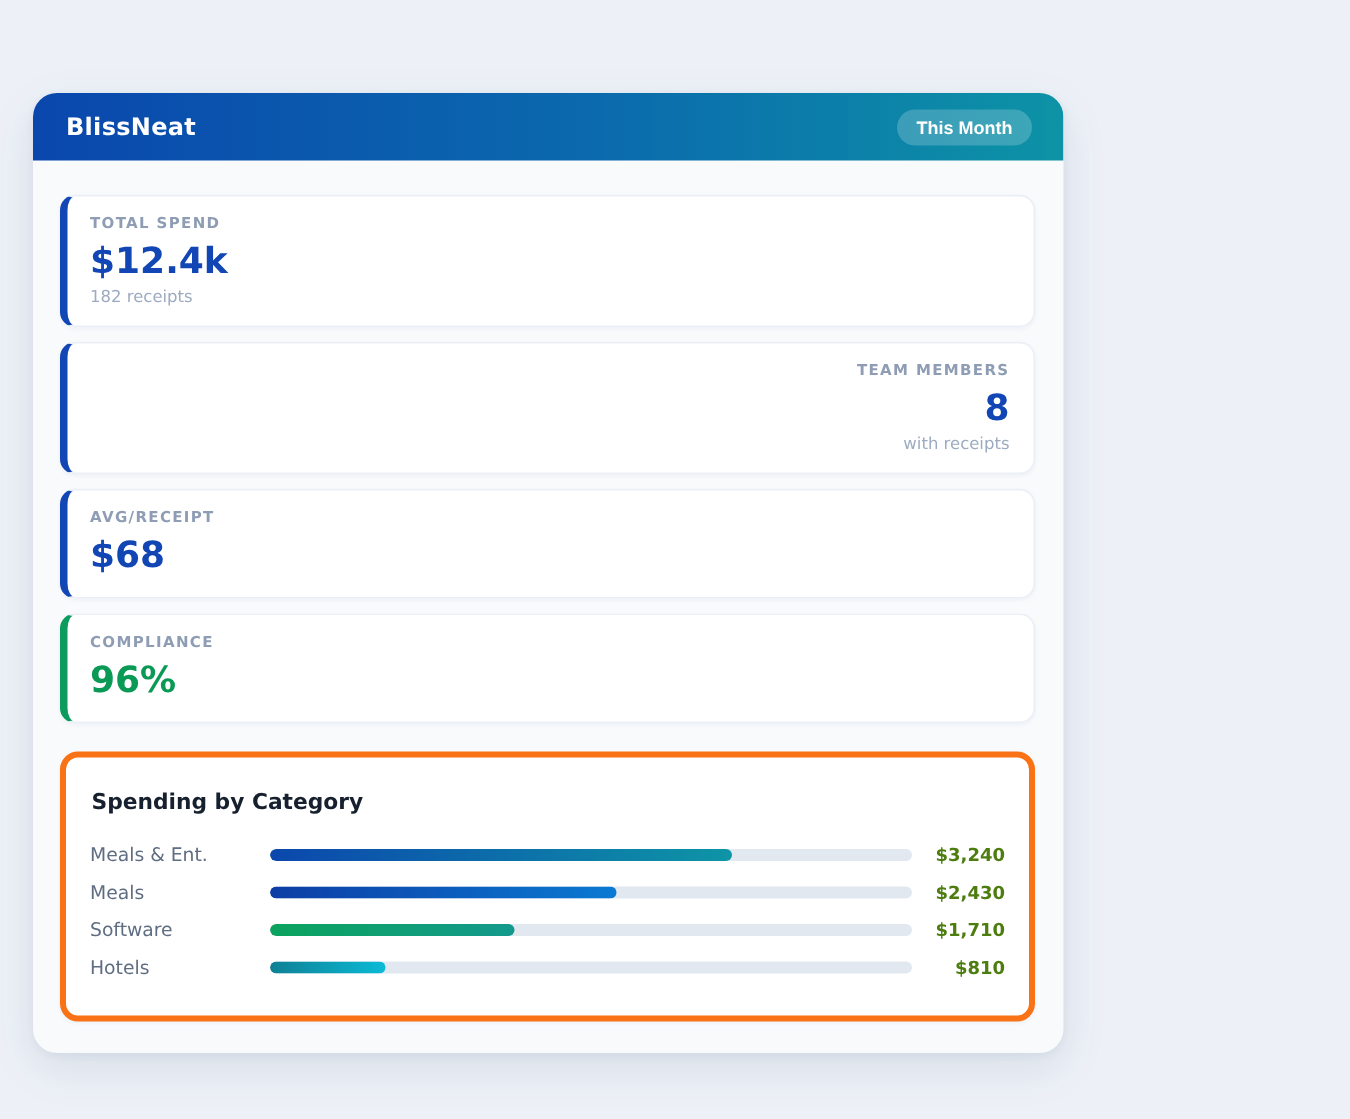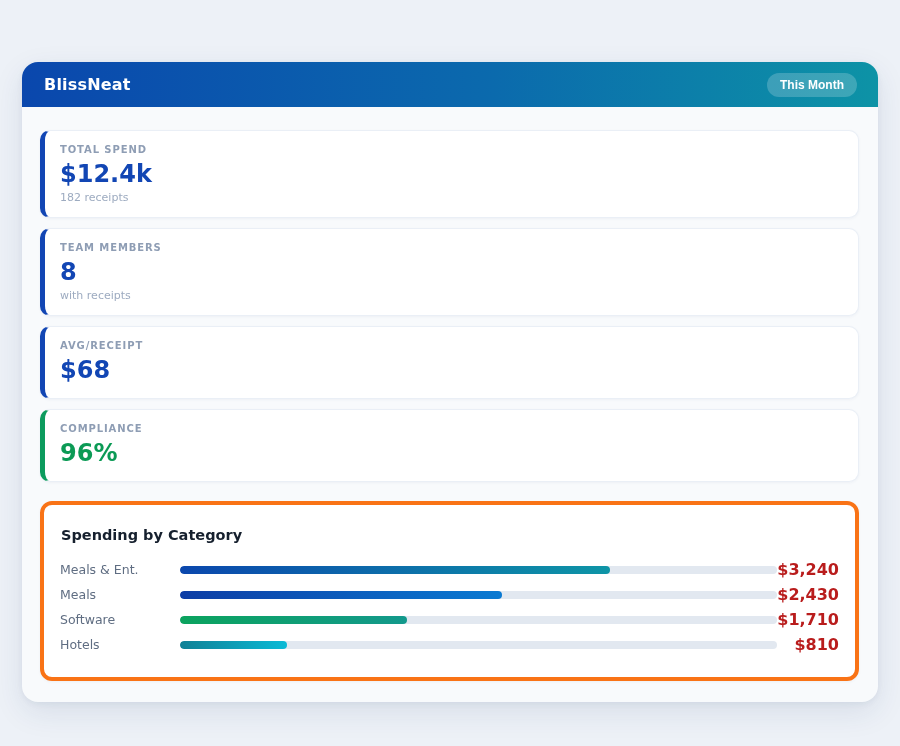--- a/index.html
+++ b/index.html
@@ -5,21 +5,21 @@
   * { margin: 0; padding: 0; box-sizing: border-box; }
   html, body { width: 900px; height: 746px; }
   body {
     background: #edf1f7;
     font-family: "DejaVu Sans", "Liberation Sans", sans-serif;
     position: relative;
   }
   .app-card {
     position: absolute;
     left: 22px; top: 62px;
-    width: 856px;
+    width: 687px;
     border-radius: 16px;
     background: #f8fafc;
     box-shadow: 0 10px 30px rgba(30, 60, 110, 0.10), 0 2px 6px rgba(30,60,110,0.06);
     overflow: hidden;
     padding-bottom: 21px;
   }
   .app-header {
     height: 45px;
     background: linear-gradient(90deg, #0a47ad 0%, #0b6aad 55%, #0d93a6 100%);
     display: flex;
@@ -108,42 +108,42 @@
     position: relative;
   }
   .cat-fill {
     height: 100%;
     border-radius: 4px;
   }
   .cat-value {
     width: 62px;
     flex: 0 0 62px;
     text-align: right;
-    font-size: 16px;
+    font-size: 12px;
     font-weight: bold;
-    color: #b91c1c;
+    color: #4d7c0f;
   }
 </style>
 </head>
 <body>
 
 <div class="app-card">
   <div class="app-header">
     <div class="app-title">BlissNeat</div>
     <button class="period-badge">This Month</button>
   </div>
   <div class="content">
     <div id="stats-list">
   <div class="stat-card" style="border-left-color: rgb(18, 70, 180);">
     <div class="stat-label">TOTAL SPEND</div>
     <div class="stat-value" style="color: rgb(18, 70, 180);">$12.4k</div>
     <div class="stat-sub">182 receipts</div>
   </div>
 
-  <div class="stat-card" style="border-left-color: rgb(18, 70, 180);">
+  <div class="stat-card" style="border-left-color: rgb(18, 70, 180); text-align: right;">
     <div class="stat-label">TEAM MEMBERS</div>
     <div class="stat-value" style="color: rgb(18, 70, 180);">8</div>
     <div class="stat-sub">with receipts</div>
   </div>
 
   <div class="stat-card" style="border-left-color: rgb(18, 70, 180);">
     <div class="stat-label">AVG/RECEIPT</div>
     <div class="stat-value" style="color: rgb(18, 70, 180);">$68</div>
 
   </div>

